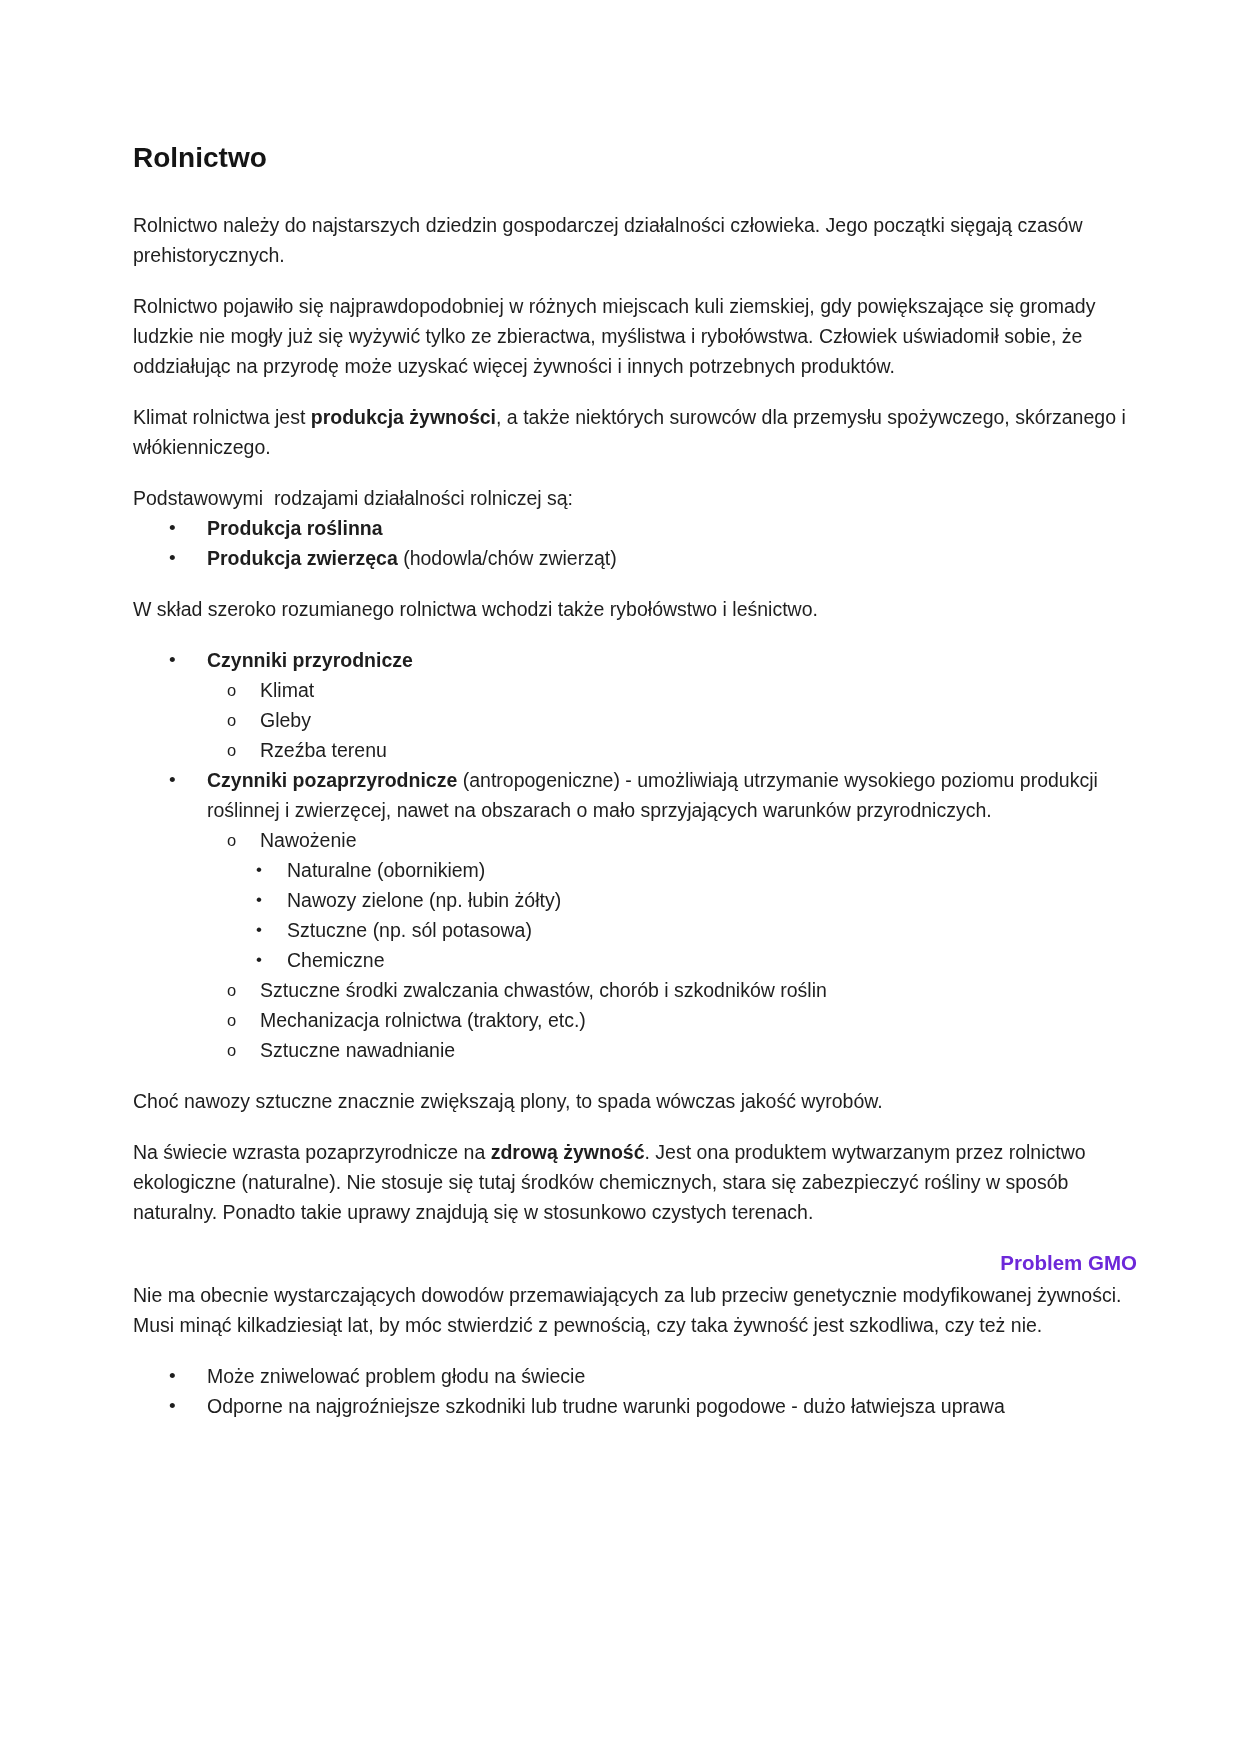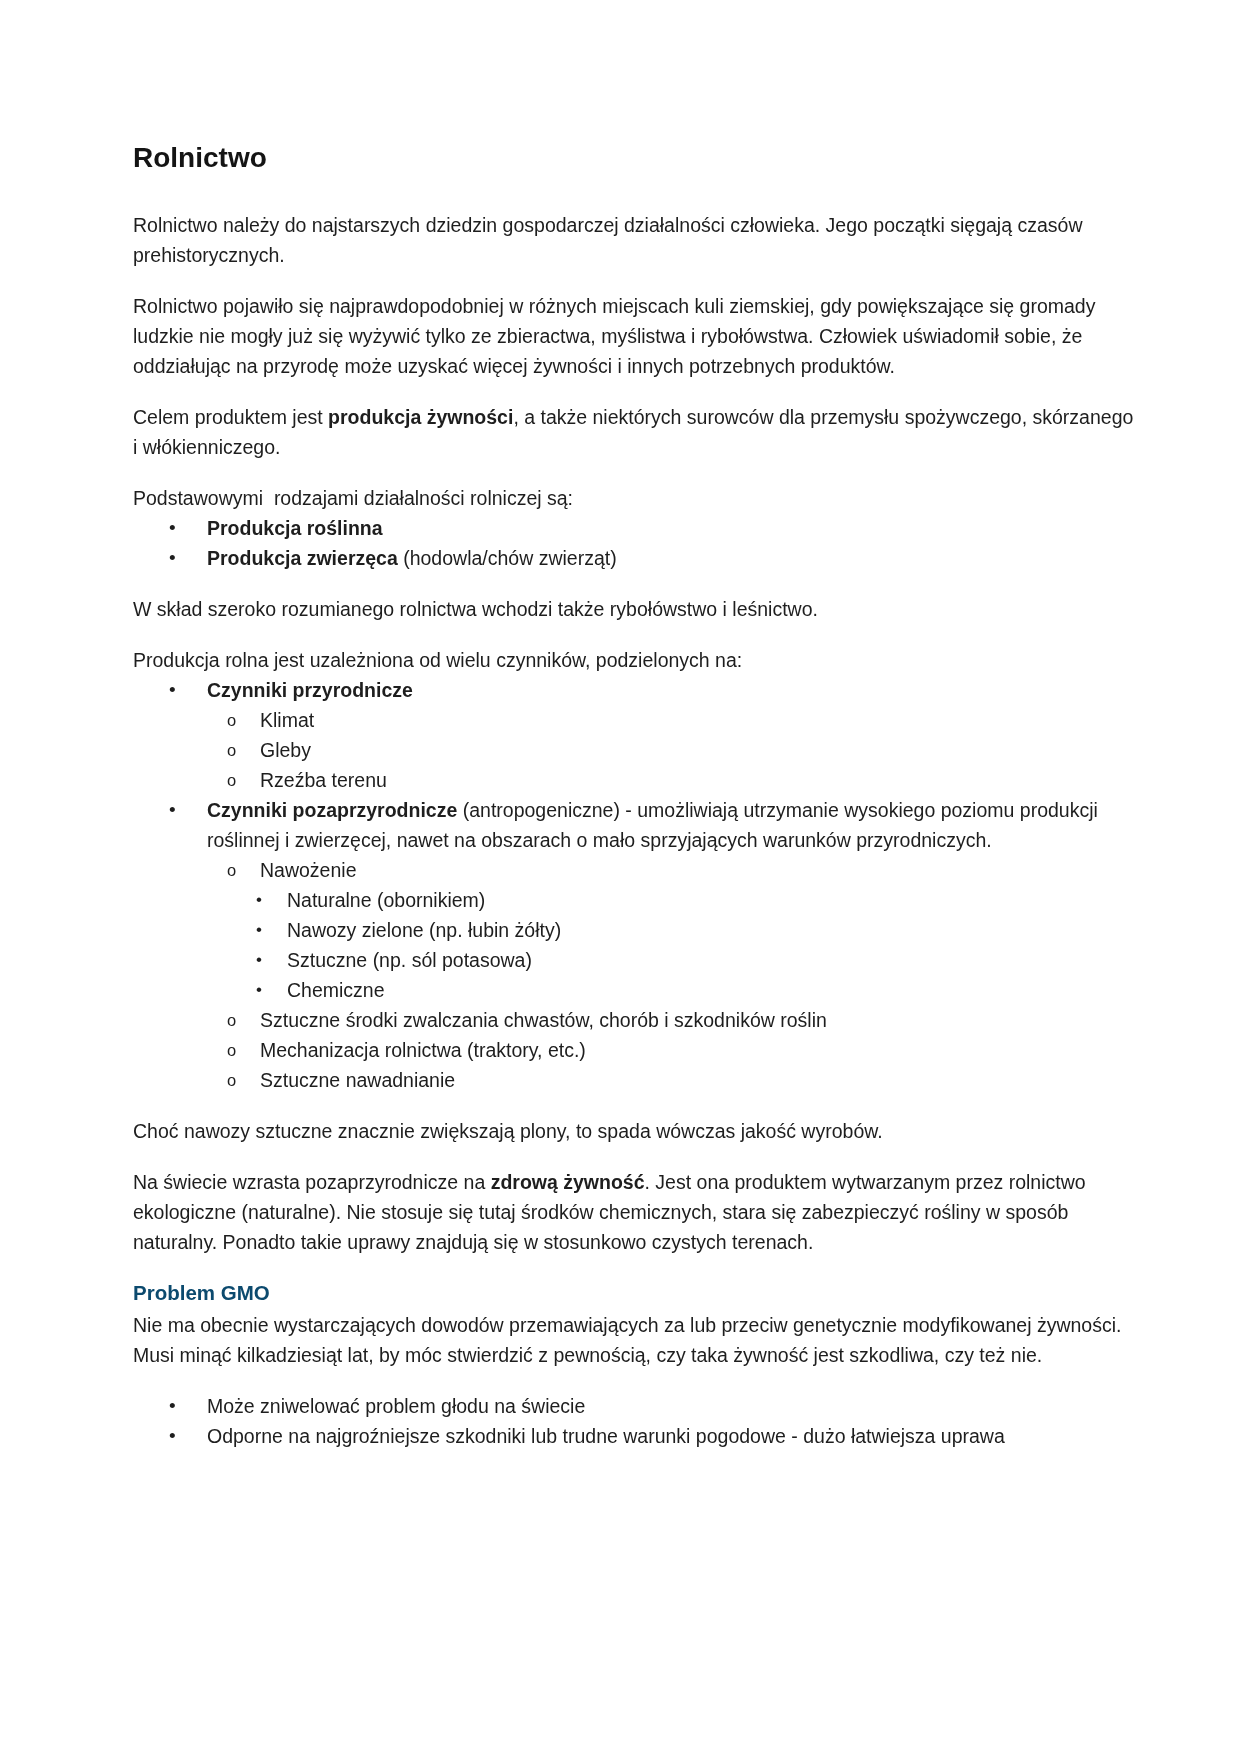--- a/index.html
+++ b/index.html
@@ -37,46 +37,45 @@
   .run.bold { font-weight:700;text-align:right; }
 </style>
 </head>
 <body>
 
 <div class="page" style="color: rgb(30, 30, 30);">
   <h1 class="doc-title">Rolnictwo</h1>
   <div>
       <p class="block"><span class="run">Rolnictwo należy do najstarszych dziedzin gospodarczej działalności człowieka. Jego początki sięgają czasów prehistorycznych.</span></p>
       <p class="block"><span class="run">Rolnictwo pojawiło się najprawdopodobniej w różnych miejscach kuli ziemskiej, gdy powiększające się gromady ludzkie nie mogły już się wyżywić tylko ze zbieractwa, myślistwa i rybołówstwa. Człowiek uświadomił sobie, że oddziałując na przyrodę może uzyskać więcej żywności i innych potrzebnych produktów.</span></p>
-      <p class="block"><span class="run">Celem produktem jest </span><span class="run bold">produkcja żywności</span><span class="run">, a także niektórych surowców dla przemysłu spożywczego, skórzanego i włókienniczego.</span></p>
+      <p class="block"><span class="run">Klimat rolnictwa jest </span><span class="run bold">produkcja żywności</span><span class="run">, a także niektórych surowców dla przemysłu spożywczego, skórzanego i włókienniczego.</span></p>
       <p class="block tight"><span class="run">Podstawowymi  rodzajami działalności rolniczej są:</span></p>
       <div class="list">
         <div class="li l1"><span class="bullet p1">•</span><span class="run bold">Produkcja roślinna</span></div>
         <div class="li l1"><span class="bullet p1">•</span><span class="run bold">Produkcja zwierzęca</span><span class="run"> (hodowla/chów zwierząt)</span></div>
       </div>
       <p class="block"><span class="run">W skład szeroko rozumianego rolnictwa wchodzi także rybołówstwo i leśnictwo.</span></p>
-      <p class="block tight"><span class="run">Produkcja rolna jest uzależniona od wielu czynników, podzielonych na:</span></p>
       <div class="list">
         <div class="li l1"><span class="bullet p1">•</span><span class="run bold">Czynniki przyrodnicze</span></div>
         <div class="li l2"><span class="bullet p2">o</span><span class="run">Klimat</span></div>
         <div class="li l2"><span class="bullet p2">o</span><span class="run">Gleby</span></div>
         <div class="li l2"><span class="bullet p2">o</span><span class="run">Rzeźba terenu</span></div>
         <div class="li l1"><span class="bullet p1">•</span><span class="run bold">Czynniki pozaprzyrodnicze</span><span class="run"> (antropogeniczne) - umożliwiają utrzymanie wysokiego poziomu produkcji roślinnej i zwierzęcej, nawet na obszarach o mało sprzyjających warunków przyrodniczych.</span></div>
         <div class="li l2"><span class="bullet p2">o</span><span class="run">Nawożenie</span></div>
         <div class="li l3"><span class="bullet p3">•</span><span class="run">Naturalne (obornikiem)</span></div>
         <div class="li l3"><span class="bullet p3">•</span><span class="run">Nawozy zielone (np. łubin żółty)</span></div>
         <div class="li l3"><span class="bullet p3">•</span><span class="run">Sztuczne (np. sól potasowa)</span></div>
         <div class="li l3"><span class="bullet p3">•</span><span class="run">Chemiczne</span></div>
         <div class="li l2"><span class="bullet p2">o</span><span class="run">Sztuczne środki zwalczania chwastów, chorób i szkodników roślin</span></div>
         <div class="li l2"><span class="bullet p2">o</span><span class="run">Mechanizacja rolnictwa (traktory, etc.)</span></div>
         <div class="li l2"><span class="bullet p2">o</span><span class="run">Sztuczne nawadnianie</span></div>
       </div>
       <p class="block"><span class="run">Choć nawozy sztuczne znacznie zwiększają plony, to spada wówczas jakość wyrobów.</span></p>
       <p class="block"><span class="run">Na świecie wzrasta pozaprzyrodnicze na </span><span class="run bold">zdrową żywność</span><span class="run">. Jest ona produktem wytwarzanym przez rolnictwo ekologiczne (naturalne). Nie stosuje się tutaj środków chemicznych, stara się zabezpieczyć rośliny w sposób naturalny. Ponadto takie uprawy znajdują się w stosunkowo czystych terenach.</span></p>
-      <h2 class="heading2" style="color: #0c4a6e;"><span class="run">Problem GMO</span></h2>
+      <h2 class="heading2" style="color: #6d28d9; text-align: right;"><span class="run">Problem GMO</span></h2>
       <p class="block tight"><span class="run">Nie ma obecnie wystarczających dowodów przemawiających za lub przeciw genetycznie modyfikowanej żywności.</span></p>
       <p class="block"><span class="run">Musi minąć kilkadziesiąt lat, by móc stwierdzić z pewnością, czy taka żywność jest szkodliwa, czy też nie.</span></p>
       <div class="list">
         <div class="li l1"><span class="bullet p1">•</span><span class="run">Może zniwelować problem głodu na świecie</span></div>
         <div class="li l1"><span class="bullet p1">•</span><span class="run">Odporne na najgroźniejsze szkodniki lub trudne warunki pogodowe - dużo łatwiejsza uprawa</span></div>
       </div>
     </div>
 </div>
 
 </body></html>

